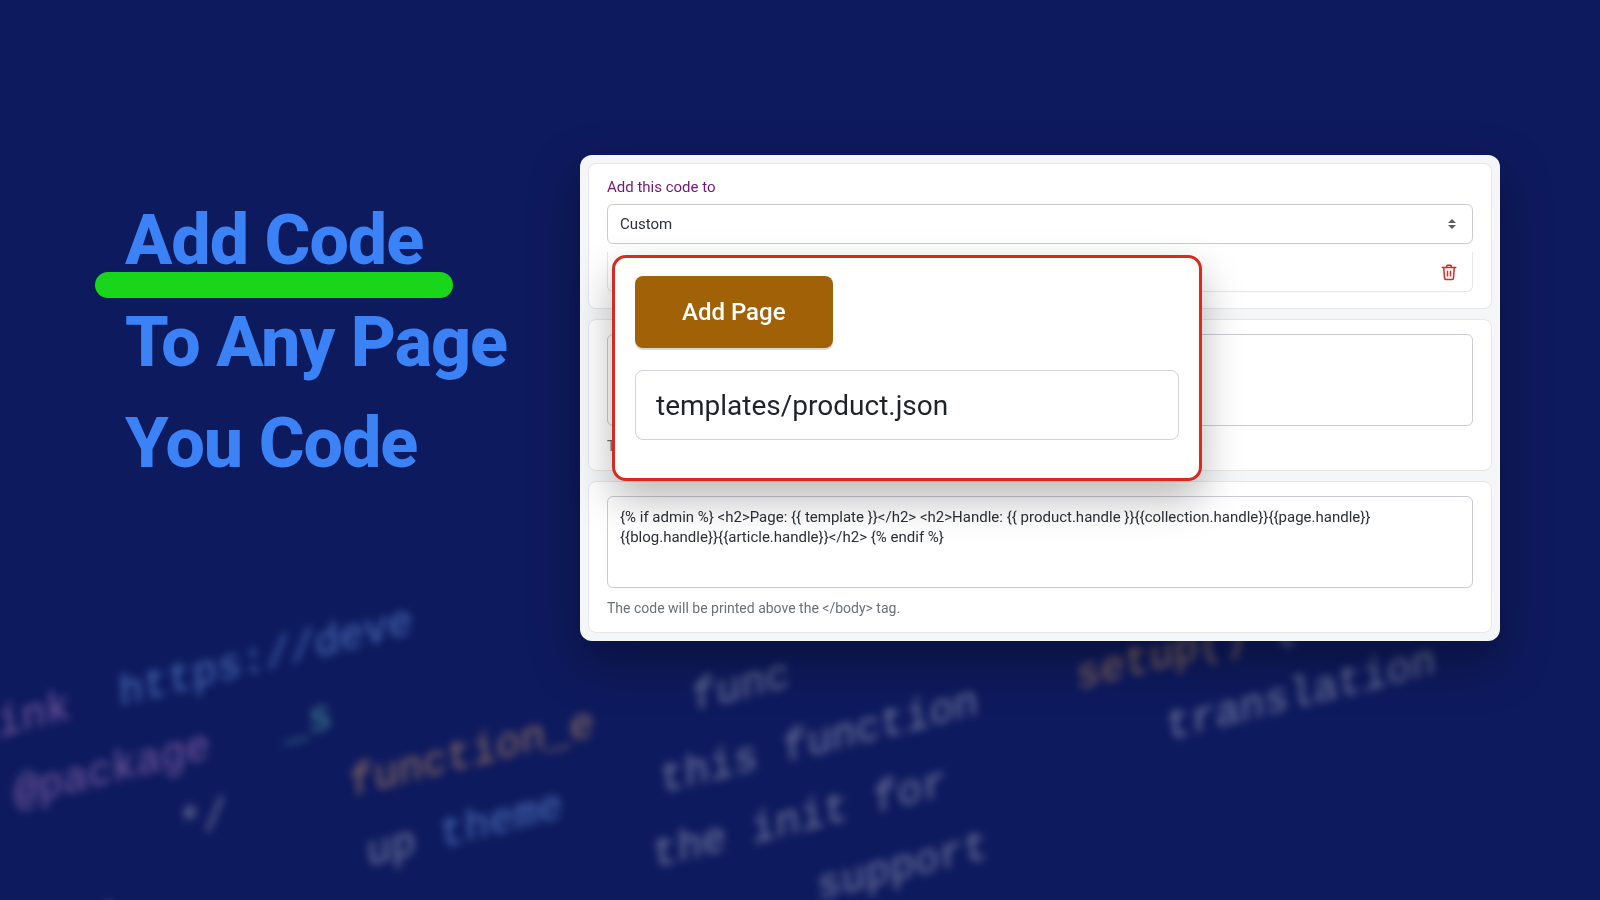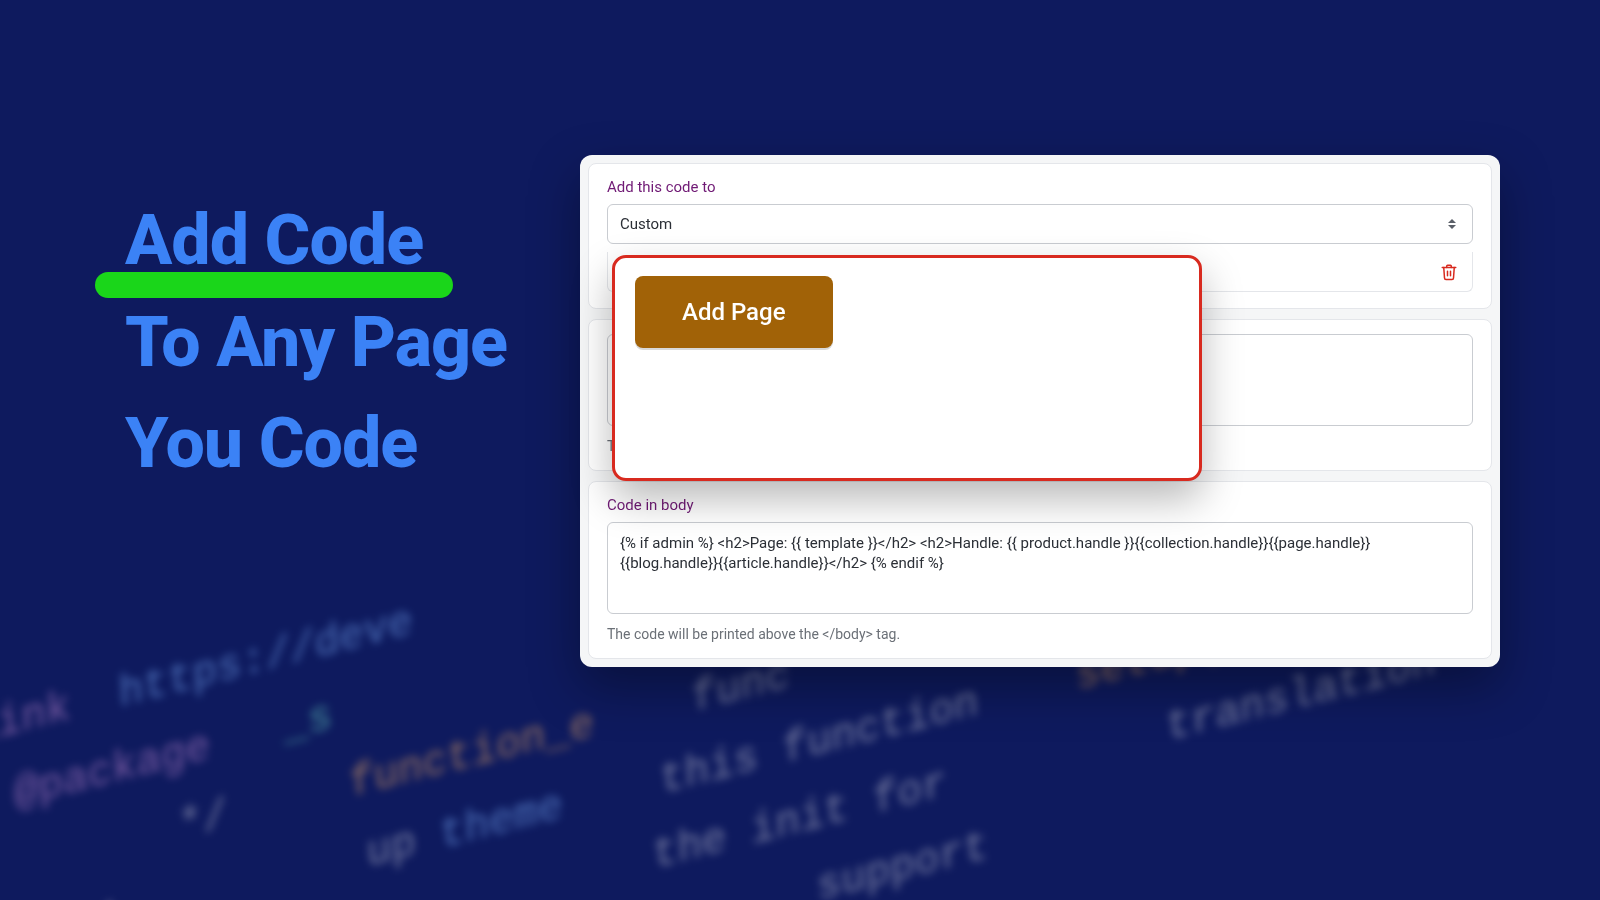--- a/index.html
+++ b/index.html
@@ -246,26 +246,28 @@
         </span>
       </div>
     </div>
 
     <div class="card-section">
       <textarea class="textarea" style=""></textarea>
       <div class="helper">The code will be printed in the &lt;head&gt; section.</div>
     </div>
 
     <div class="card-section">
-      <div class="field-label">Code in body</div>
       <textarea class="textarea" style="">{% if admin %} &lt;h2&gt;Page: {{ template }}&lt;/h2&gt; &lt;h2&gt;Handle: {{ product.handle }}{{collection.handle}}{{page.handle}}{{blog.handle}}{{article.handle}}&lt;/h2&gt; {% endif %}</textarea>
       <div class="helper">The code will be printed above the &lt;/body&gt; tag.</div>
     </div>
 
   </div>
 
   <div class="callout">
     <div class="btn">
       <span>Add Page</span>
     </div>
+    <div class="path-box">
+      <span>templates/product.json</span>
+    </div>
   </div>
 
 </div>
 
 </body></html>

